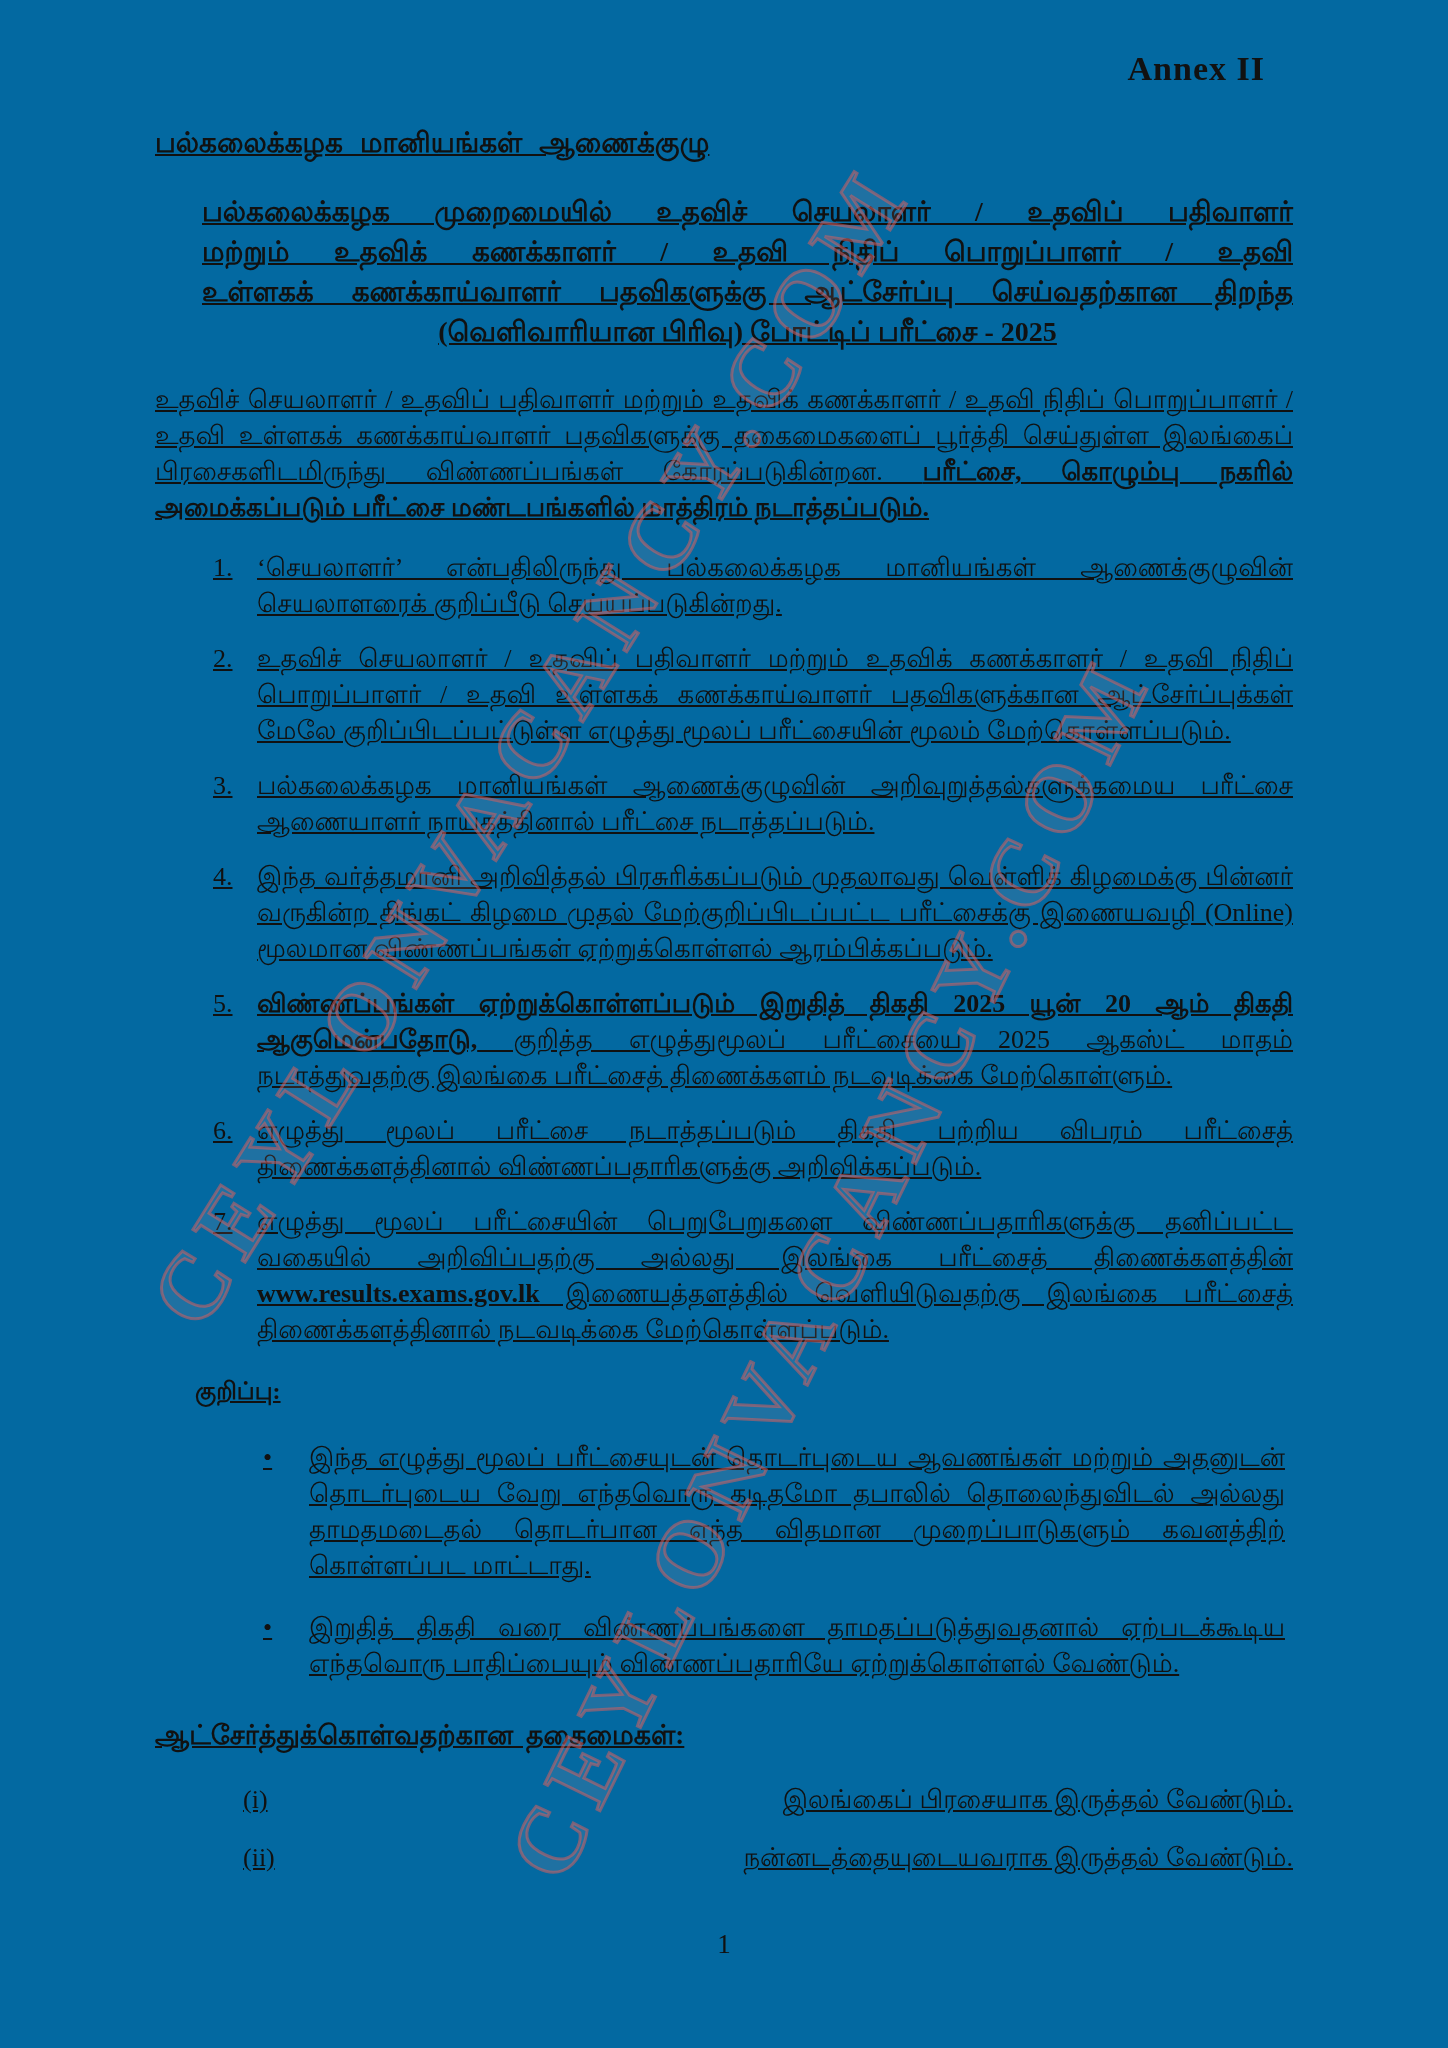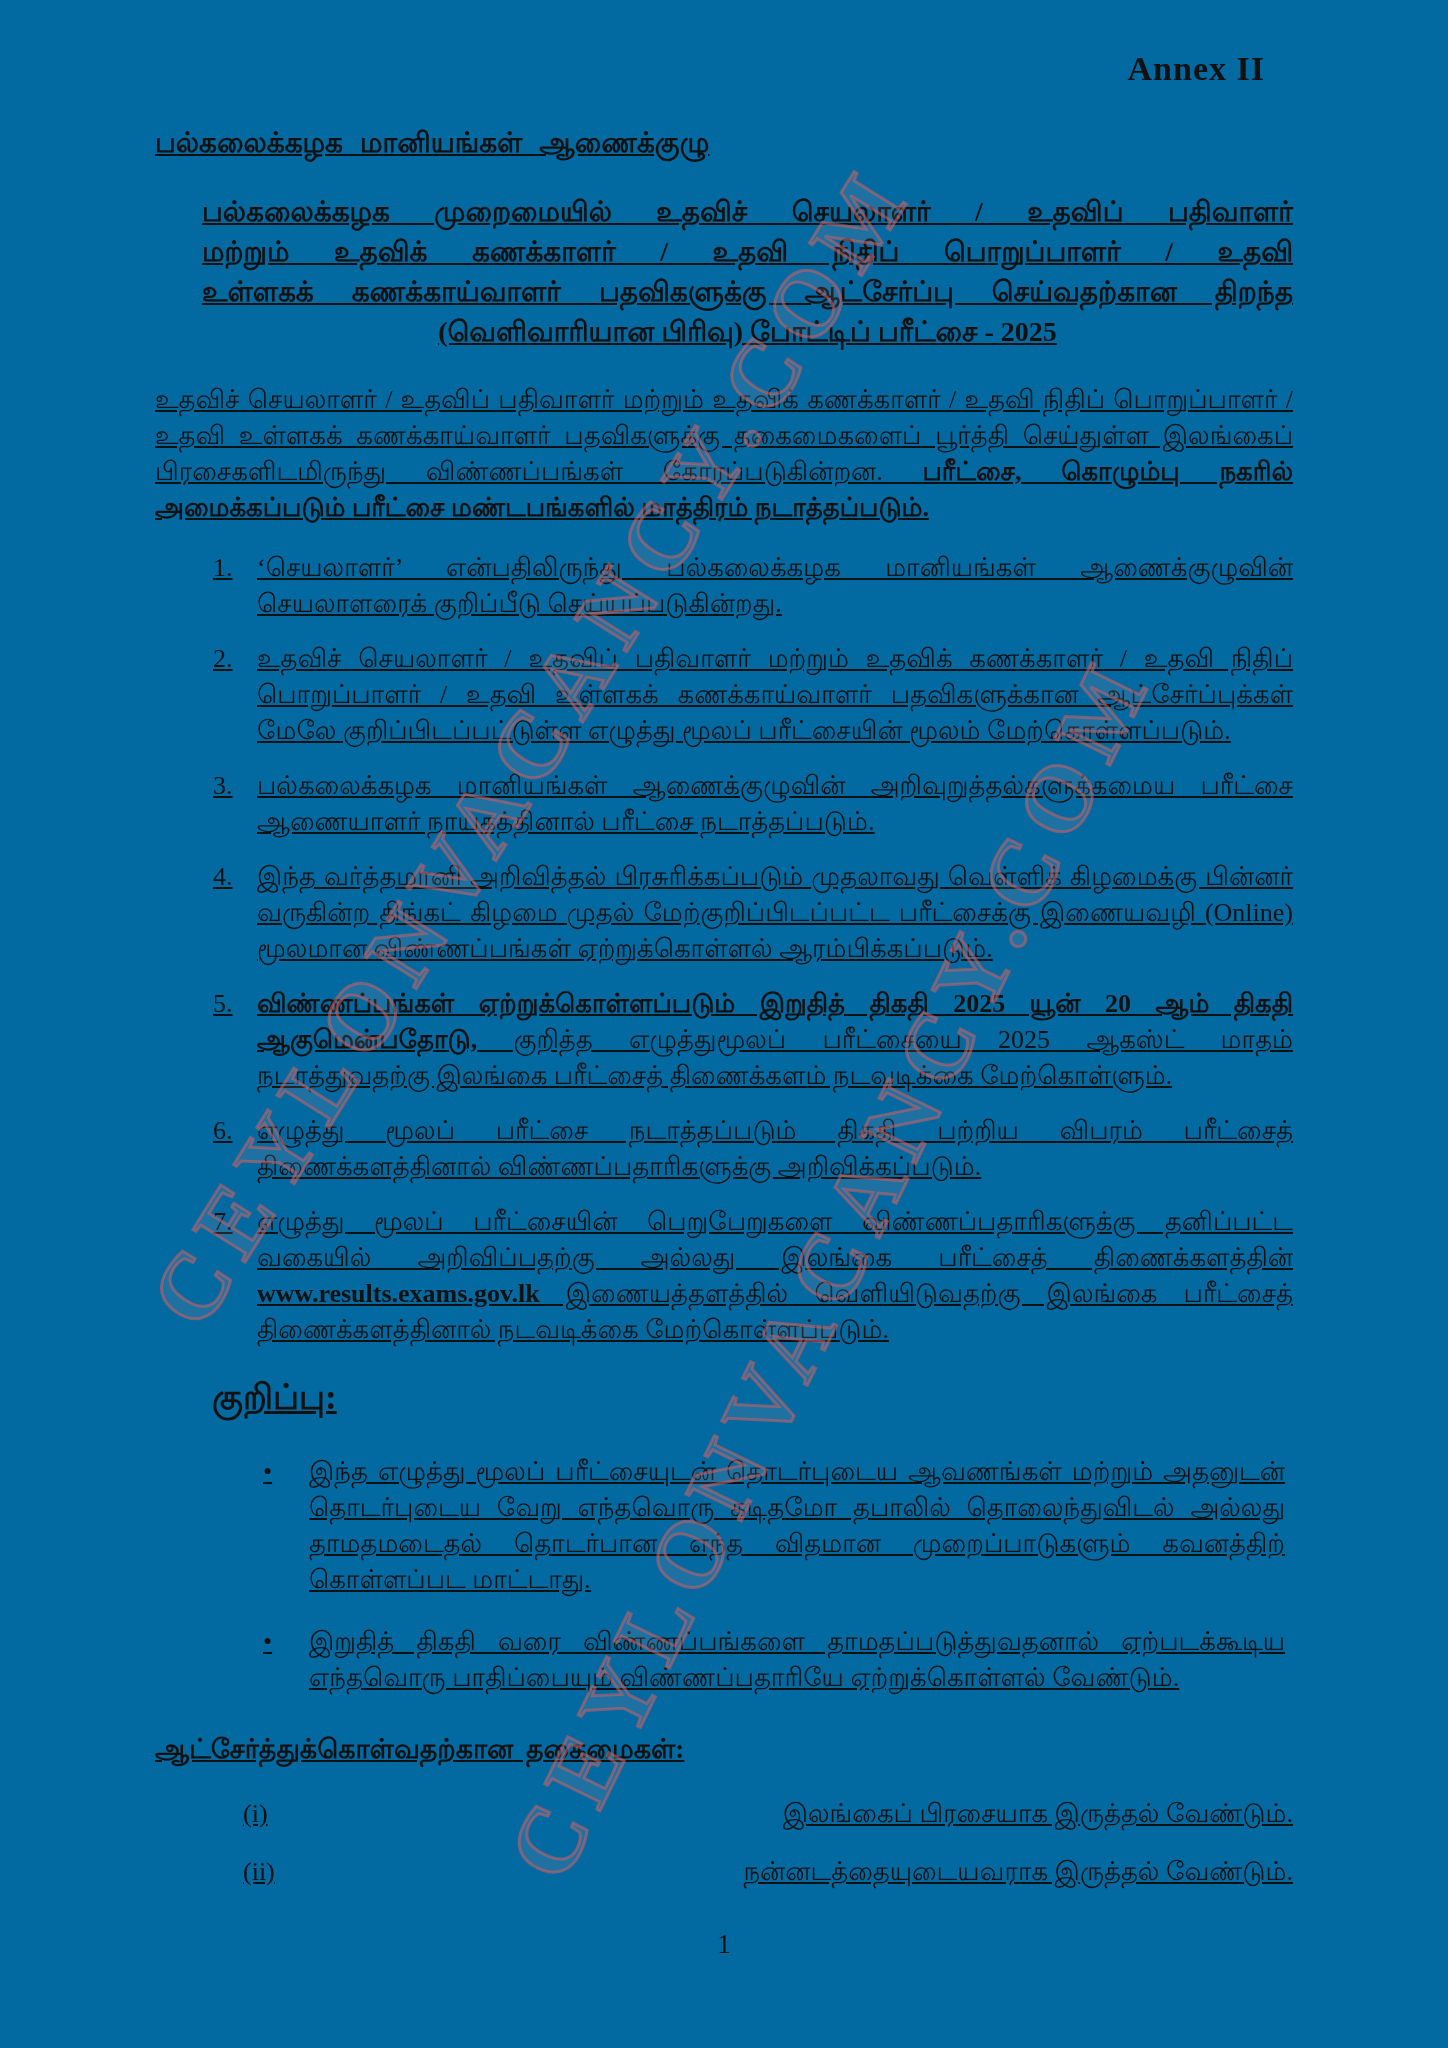--- a/index.html
+++ b/index.html
@@ -65,22 +65,22 @@
     margin:0 0 19px 58px;
   }
   .num-item .num{
     flex:0 0 44px;
   }
   .num-item .itext{
     flex:1;
     text-align:justify;
   }
   .note-heading{
-    margin:30px 0 0 57px;
-    font-size:35px;
+    margin:30px 0 0 40px;
+    font-size:24px;
     font-weight:bold;
     text-decoration:underline;
   }
   .bullet-list{
     margin-top:32px;
   }
   .bullet-item{
     display:flex;
     margin:0 0 26px 108px;
   }

